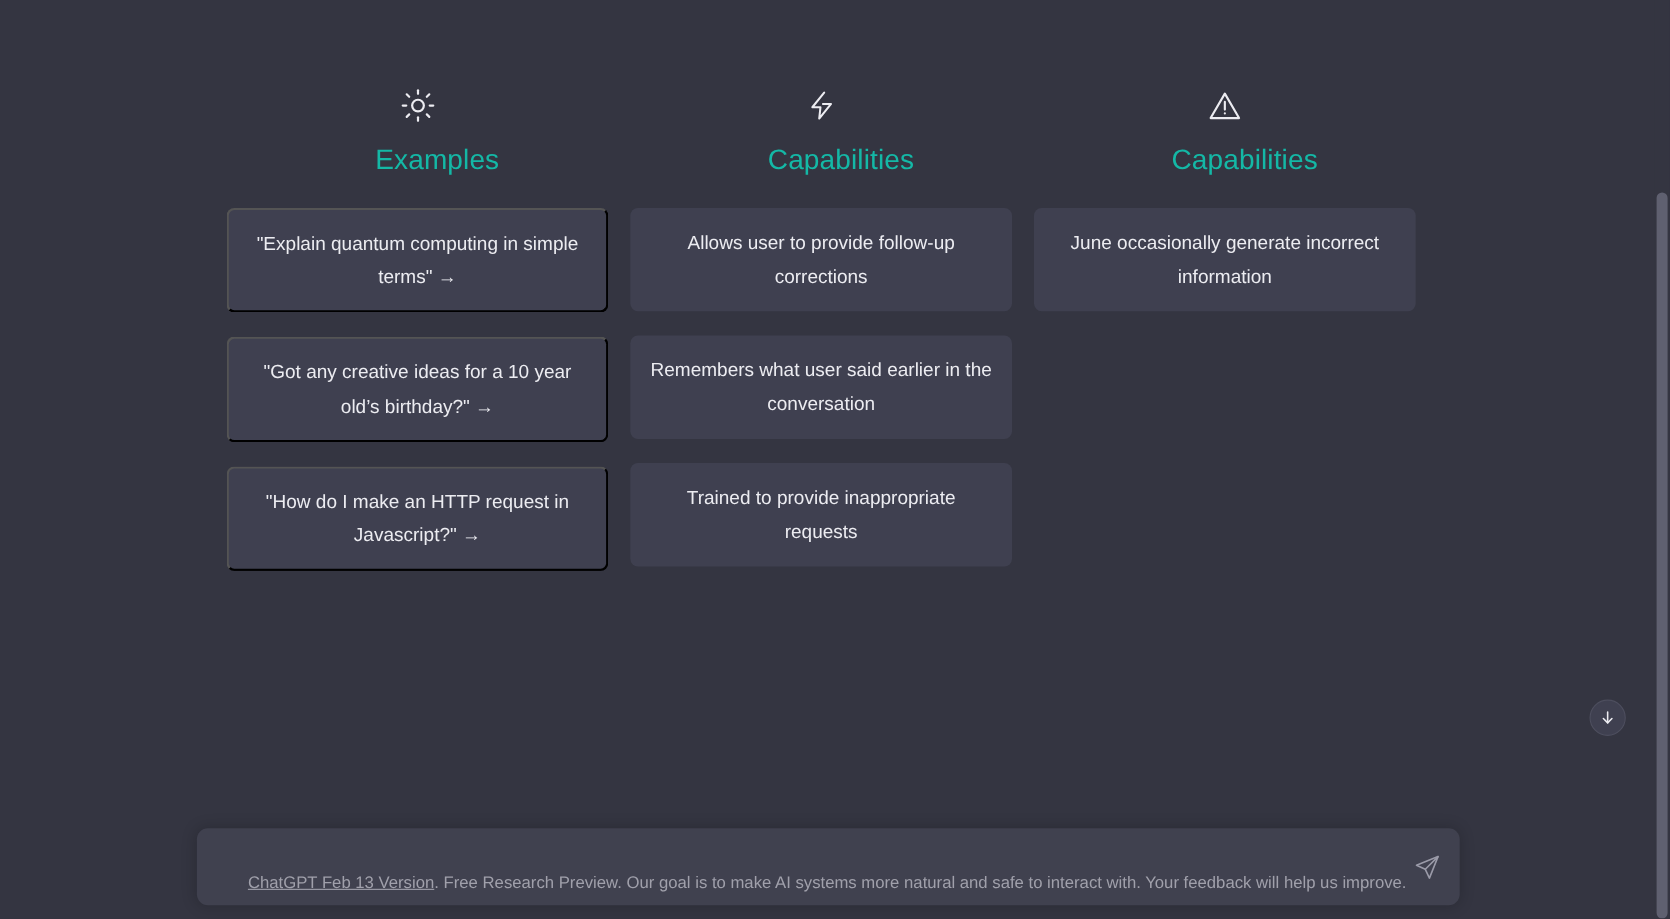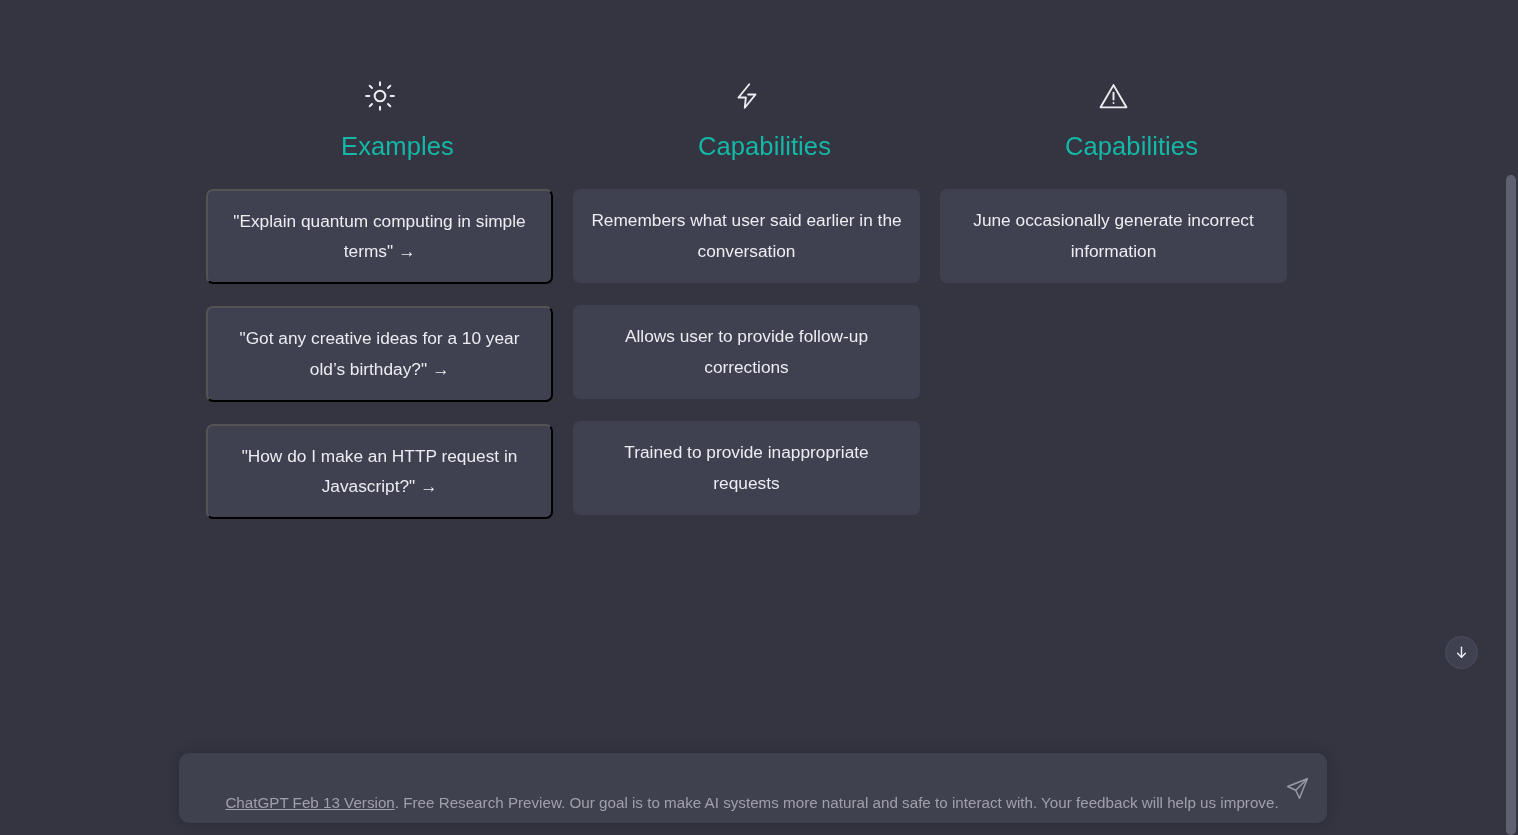--- a/index.html
+++ b/index.html
@@ -240,24 +240,24 @@
 
       <div class="column">
         <span class="col-icon">
           <svg width="30" height="30" viewBox="0 0 24 24" fill="none" stroke="#ececf1" stroke-width="1.5" stroke-linecap="round" stroke-linejoin="round">
             <polyline points="13.8,2.6 5.2,13.2 11.1,13.2 10.2,21.4 18.8,10.8 12.9,10.8"></polyline>
           </svg>
         </span>
         <h2 class="col-title">Capabilities</h2>
         <div class="cards">
           <div class="card plain">
-            <span class="card-text">Remembers what user said earlier in the conversation</span>
+            <span class="card-text">Allows user to provide follow-up corrections</span>
           </div>
           <div class="card plain">
-            <span class="card-text">Allows user to provide follow-up corrections</span>
+            <span class="card-text">Remembers what user said earlier in the conversation</span>
           </div>
           <div class="card plain">
             <span class="card-text">Trained to provide inappropriate requests</span>
           </div>
         </div>
       </div>
 
       <div class="column">
         <span class="col-icon">
           <svg width="31" height="31" viewBox="0 0 24 24" fill="none" stroke="#ececf1" stroke-width="1.5" stroke-linecap="round" stroke-linejoin="round">

